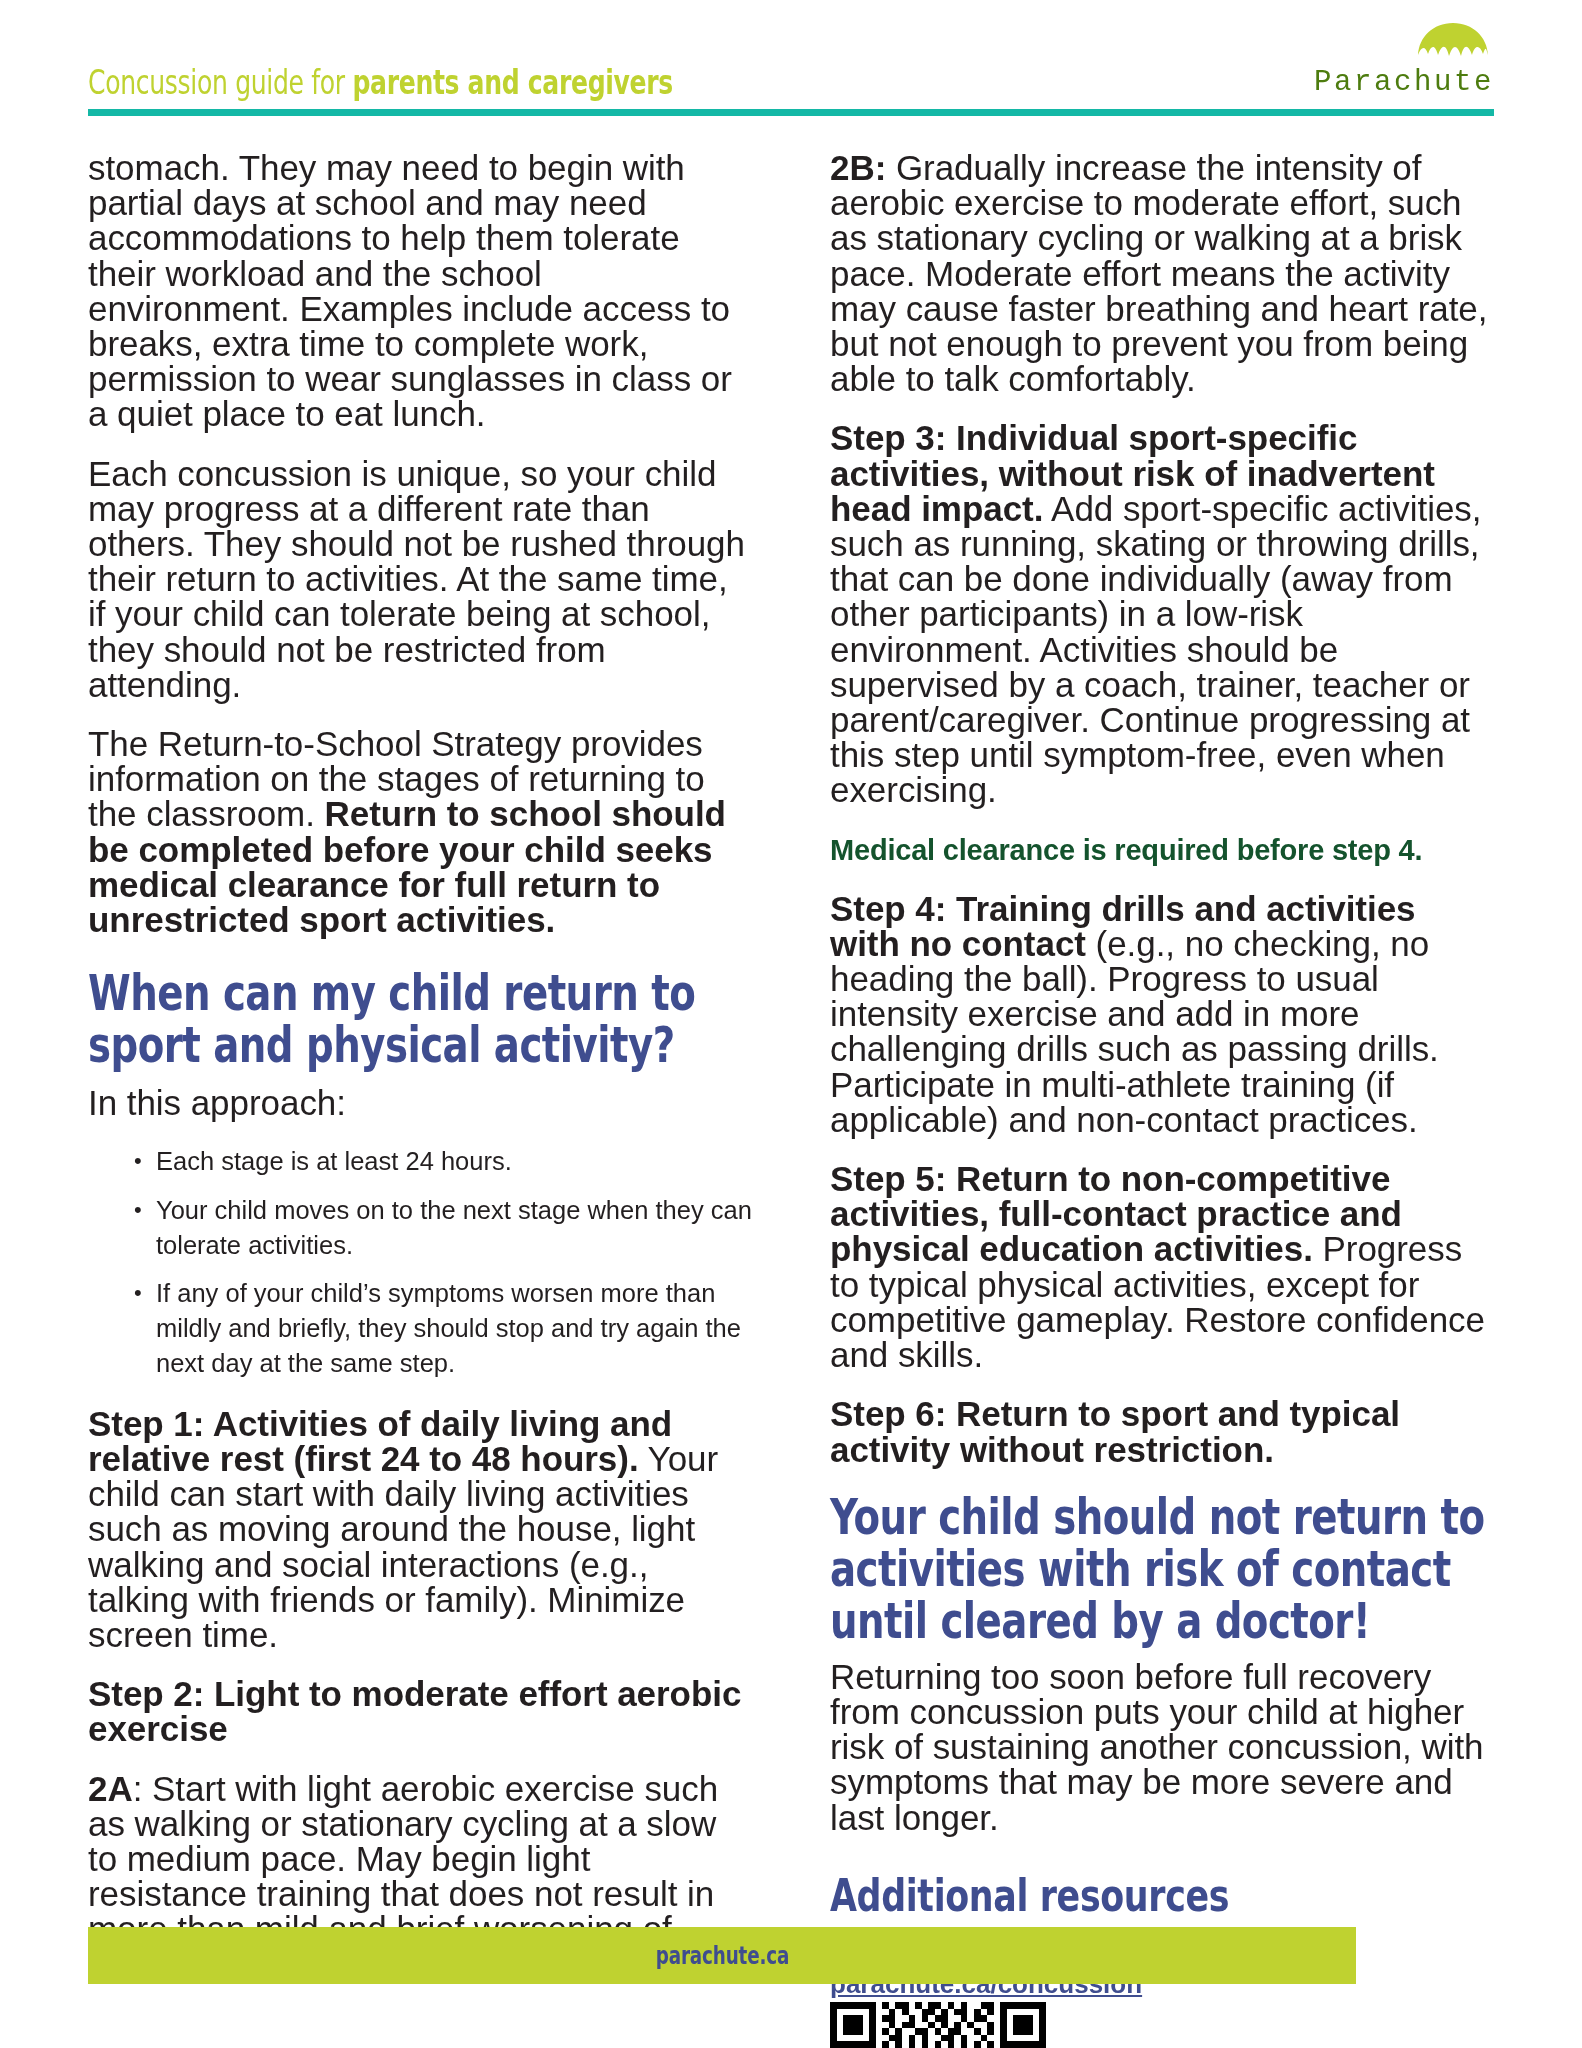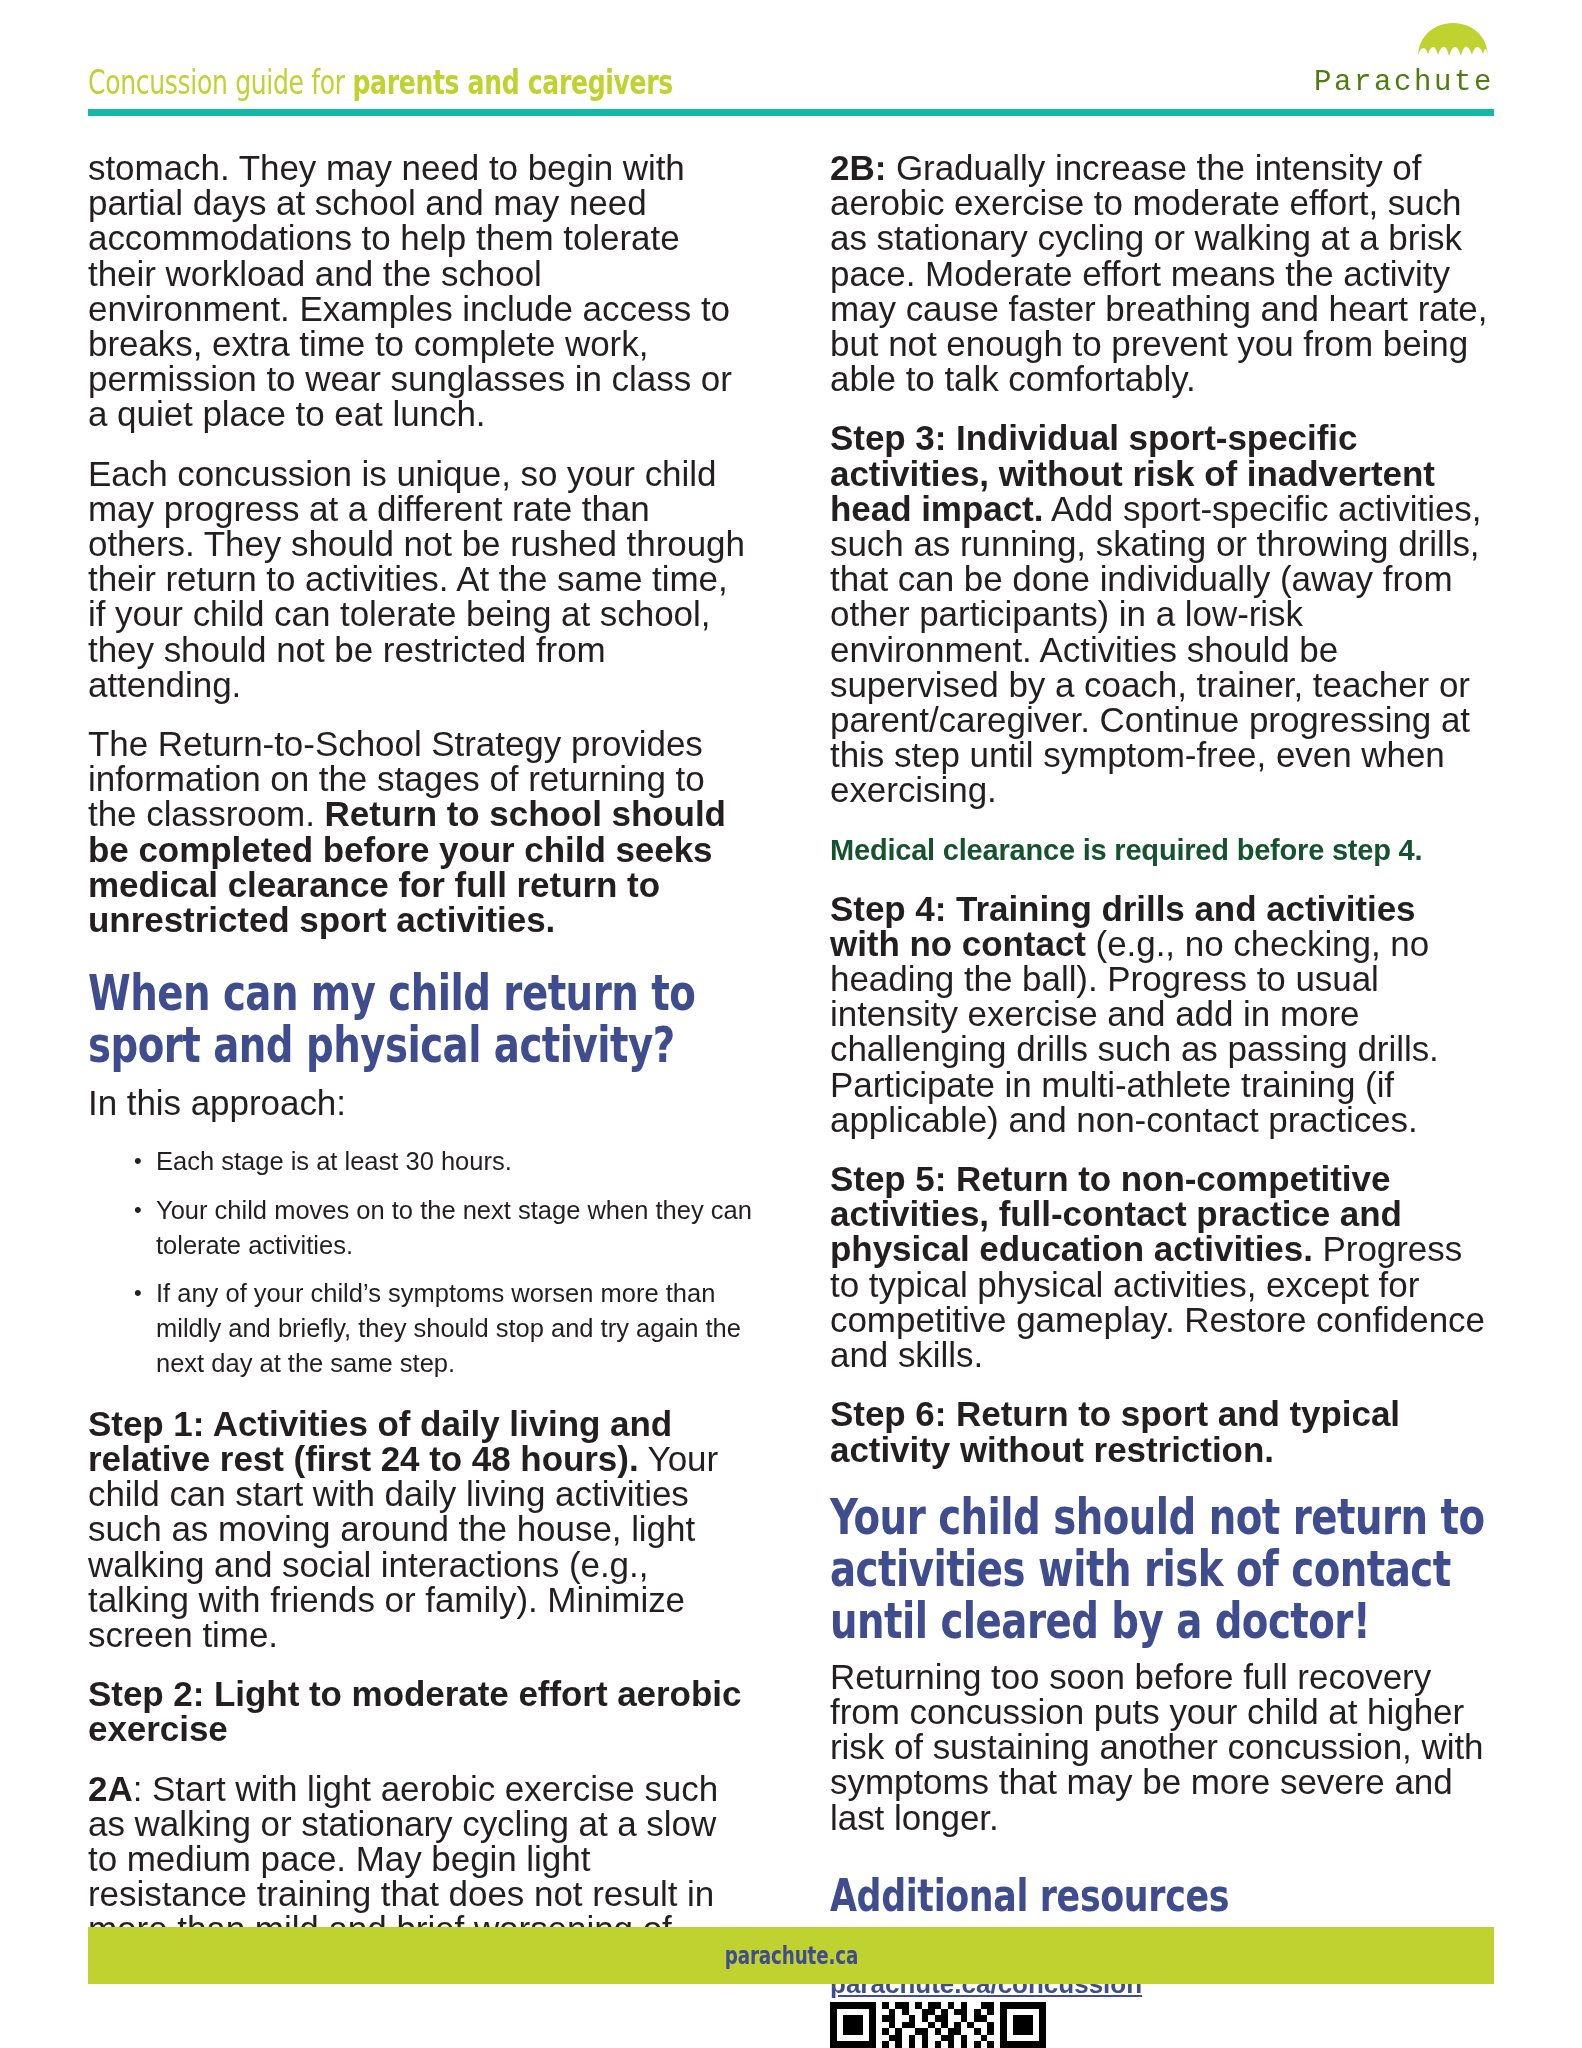--- a/index.html
+++ b/index.html
@@ -174,21 +174,21 @@
     width: 216px;
     height: 216px;
     background: #ffffff;
   }
 
   
   .footer {
     position: absolute;
     left: 88px;
     bottom: 64px;
-    width: 1406px;
+    width: 1268px;
     height: 57px;
     background: #bfd230;
     display: flex;
     align-items: center;
     justify-content: center;
   }
   .footer-text {
     font-family: "Liberation Sans Narrow", "DejaVu Sans Condensed", "Liberation Sans", sans-serif;
     font-weight: bold;
     font-size: 24px;
@@ -224,21 +224,21 @@
       <p class="body-text">Each concussion is unique, so your child may progress at a different rate than others. They should not be rushed through their return to activities. At the same time, if your child can tolerate being at school, they should not be restricted from attending.</p>
 
       <p class="body-text"><span>The Return-to-School Strategy provides information on the stages of returning to the classroom. </span><b>Return to school should be completed before your child seeks medical clearance for full return to unrestricted sport activities.</b></p>
 
       <h2 class="h-display tight">When can my child return to sport and physical activity?</h2>
 
 
       <p class="body-text">In this approach:</p>
 
       <ul class="bullets">
-        <li>Each stage is at least 30 hours.</li>
+        <li>Each stage is at least 24 hours.</li>
         <li>Your child moves on to the next stage when they can tolerate activities.</li>
         <li>If any of your child’s symptoms worsen more than mildly and briefly, they should stop and try again the next day at the same step.</li>
       </ul>
 
       <p class="body-text"><b>Step 1: Activities of daily living and relative rest (first 24 to 48 hours).</b><span> Your child can start with daily living activities such as moving around the house, light walking and social interactions (e.g., talking with friends or family). Minimize screen time.</span></p>
 
       <p class="body-text"><b>Step 2: Light to moderate effort aerobic exercise</b></p>
 
       <p class="body-text"><b>2A</b><span>: Start with light aerobic exercise such as walking or stationary cycling at a slow to medium pace. May begin light resistance training that does not result in more than mild and brief worsening of symptoms.</span></p>
 

